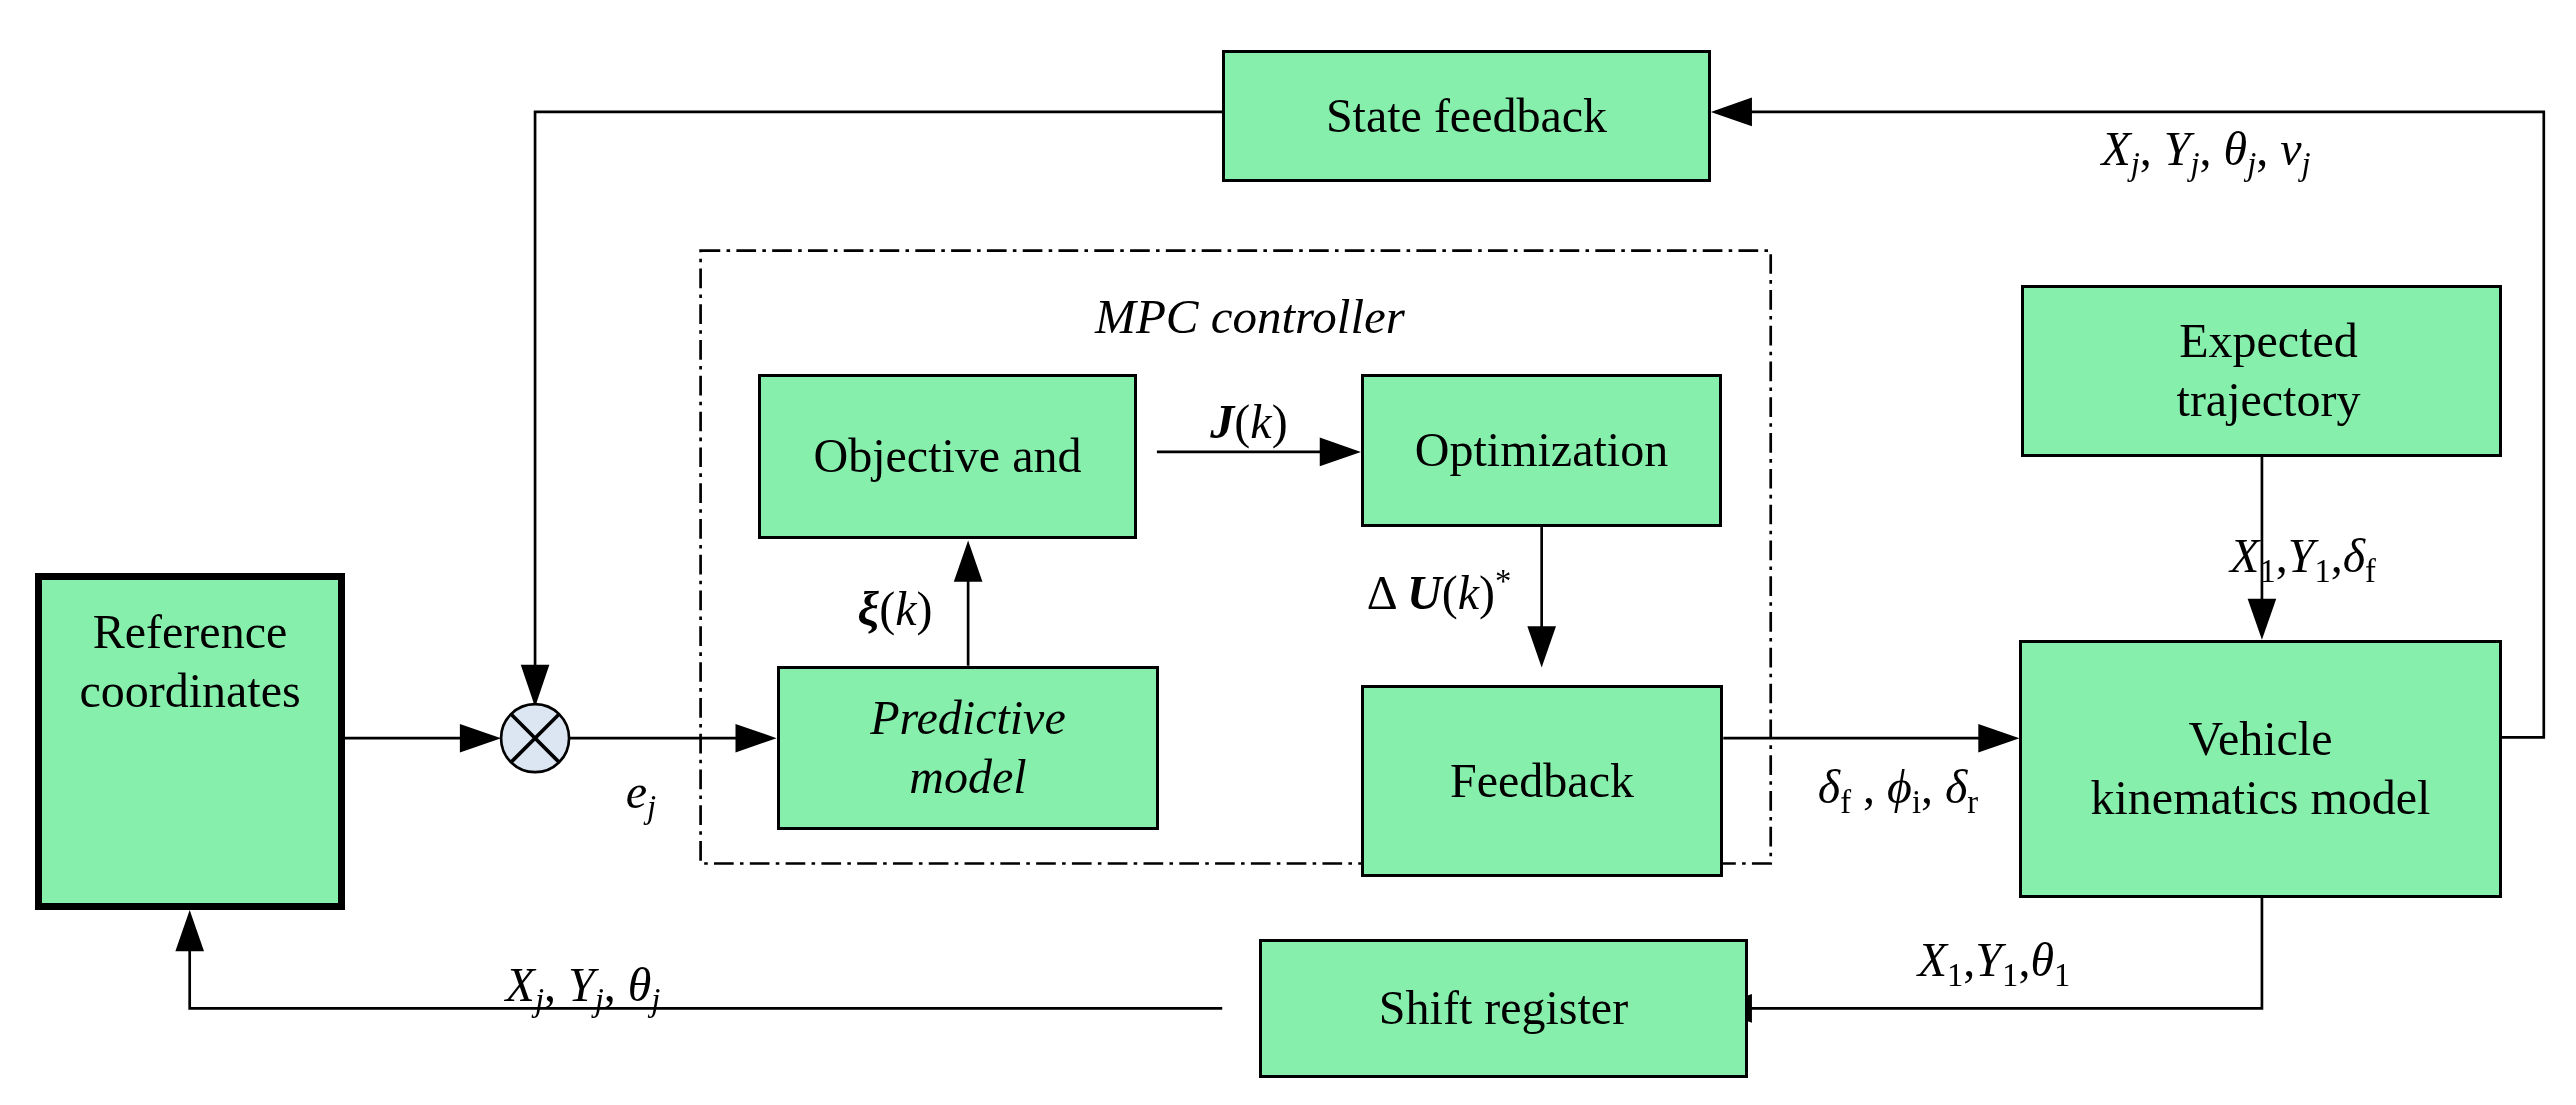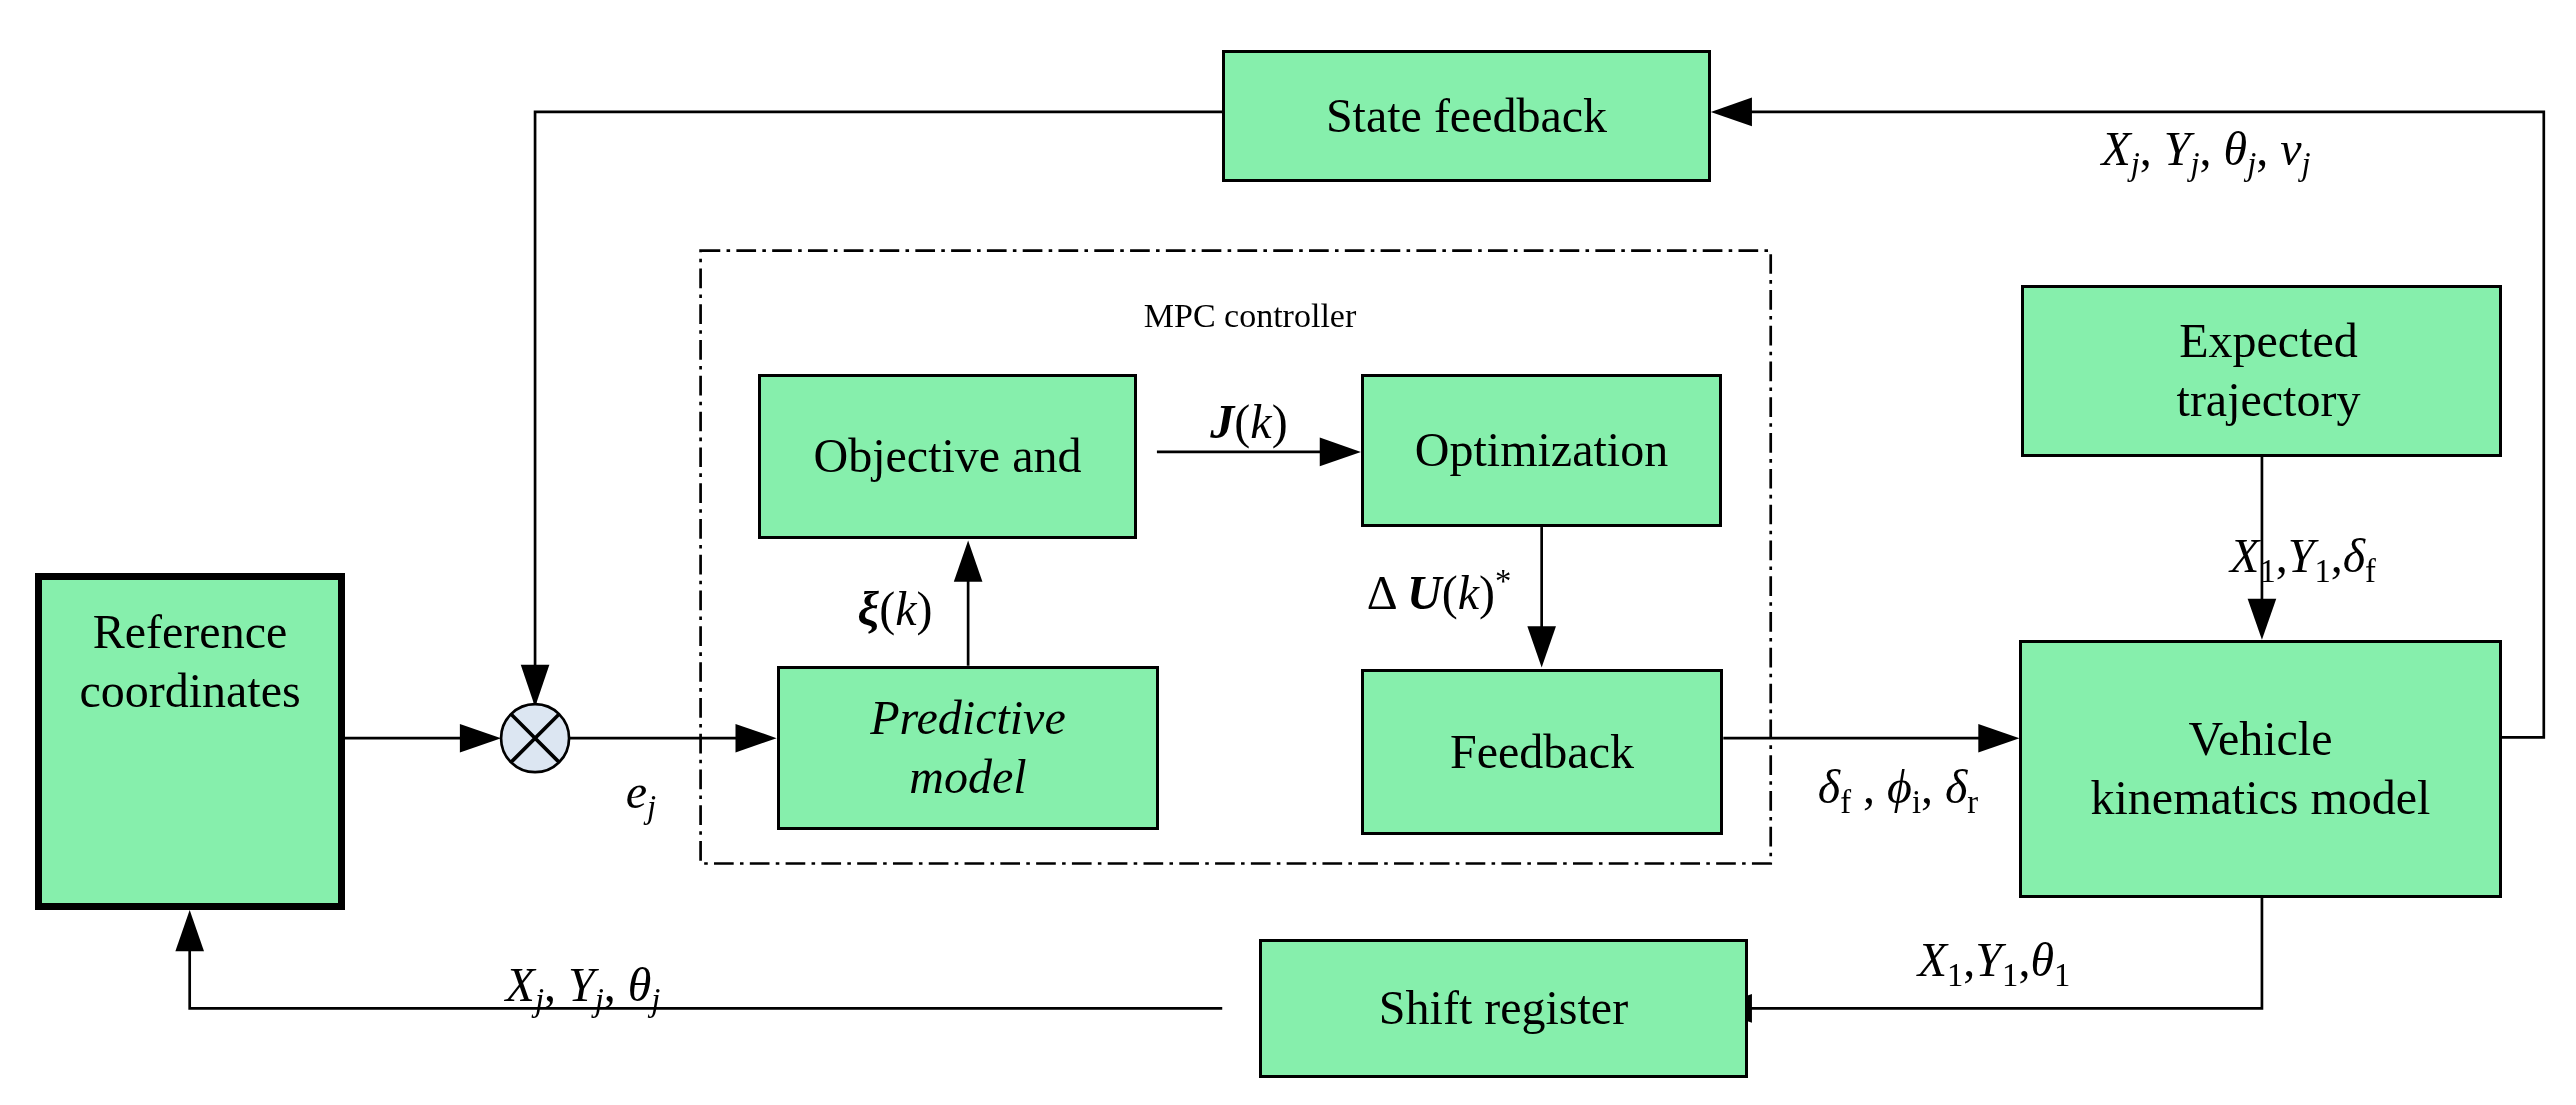--- a/index.html
+++ b/index.html
@@ -9,22 +9,23 @@
   }
   #wires{position:absolute;left:0;top:0;z-index:1;}
   .box{
     position:absolute;z-index:2;background:#86efac;border:3.6px solid #000;
     display:flex;flex-direction:column;justify-content:center;align-items:center;
     font-size:48px;line-height:1.22;text-align:center;box-sizing:border-box;
   }
   .box .ln{white-space:nowrap;}
   .ref{border-width:7.2px;justify-content:flex-start;padding-top:23px;}
   .title{
-    position:absolute;z-index:3;font-size:34px;white-space:nowrap;
+    position:absolute;z-index:3;font-size:49px;white-space:nowrap;
     transform:translate(-50%,-50%);
+    font-style:italic;
   }
   .mlabel{
     position:absolute;z-index:3;font-size:48px;white-space:nowrap;
     transform:translate(-50%,-50%);
   }
   .mlabel sub{font-size:0.68em;line-height:0;}
   .mlabel sup{font-size:0.68em;line-height:0;}
 </style>
 </head>
 <body>
@@ -100,21 +101,21 @@
 
 <div class="box" style="left:1361px;top:374px;width:361px;height:153px;">
   <div class="ln">Optimization</div>
 </div>
 
 <div class="box" style="left:777px;top:666px;width:382px;height:164px;font-style:italic;">
   <div class="ln">Predictive</div>
   <div class="ln">model</div>
 </div>
 
-<div class="box" style="left:1361px;top:669px;width:362px;height:166px;">
+<div class="box" style="left:1361px;top:685px;width:362px;height:192px;">
   <div class="ln">Feedback</div>
 </div>
 
 <div class="box" style="left:2021px;top:285px;width:481px;height:172px;padding-left:14px;">
   <div class="ln">Expected</div>
   <div class="ln">trajectory</div>
 </div>
 
 <div class="box" style="left:2019px;top:640px;width:483px;height:258px;">
   <div class="ln">Vehicle</div>

